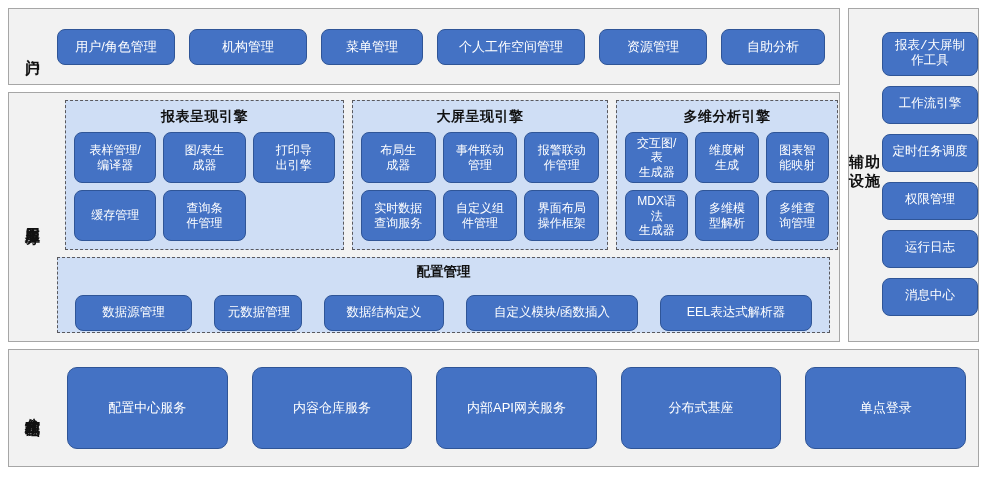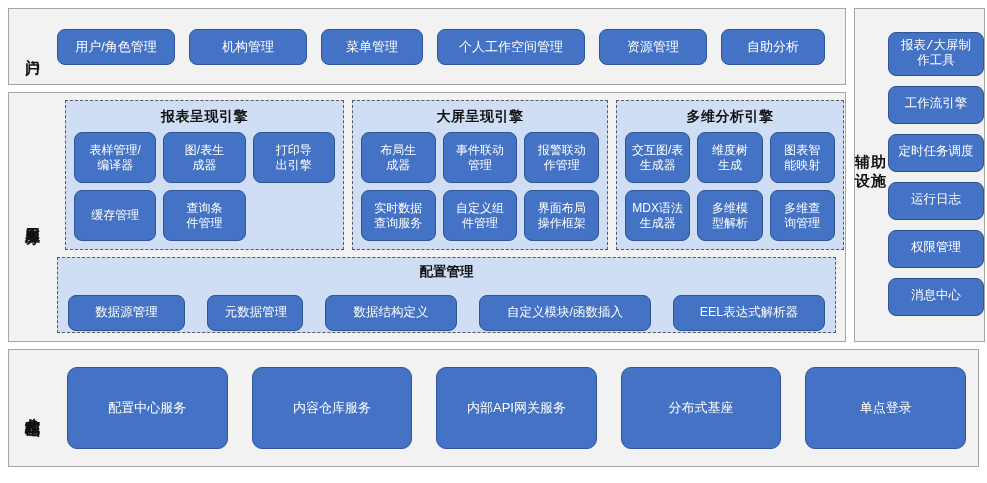--- a/index.html
+++ b/index.html
@@ -173,22 +173,22 @@
     justify-content: center;
     width: 100%;
     flex: 1 1 auto;
   }
   .config-row .btn {
     height: 36px;
     font-size: 12.5px;
     border-radius: 8px;
   }
   .cb0 { width: 117px; }
-  .cb1 { width: 96px; padding-left: 8px; }
-  .cb2 { width: 132px; }
+  .cb1 { width: 88px; padding-left: 8px; }
+  .cb2 { width: 120px; }
   .cb3 { width: 172px; }
   .cb4 { width: 152px; }
 
   
   #aux-section {
     width: 131px;
     flex: 0 0 131px;
     flex-direction: row;
     align-items: center;
     padding: 6px 0 8px;
@@ -328,22 +328,22 @@
 
     </div>
 
     <div class="section" id="aux-section">
       <div class="aux-title">辅助设施</div>
       <div class="aux-list">
         <div class="btn tall">报表/大屏制
 作工具</div>
         <div class="btn">工作流引擎</div>
         <div class="btn">定时任务调度</div>
+        <div class="btn">权限管理</div>
         <div class="btn">运行日志</div>
-        <div class="btn">权限管理</div>
         <div class="btn">消息中心</div>
       </div>
     </div>
 
   </div>
 
   <div class="section" id="base-section">
     <div class="section-label">分布式基础</div>
     <div class="section-body">
       <div class="btn base-btn">配置中心服务</div>

